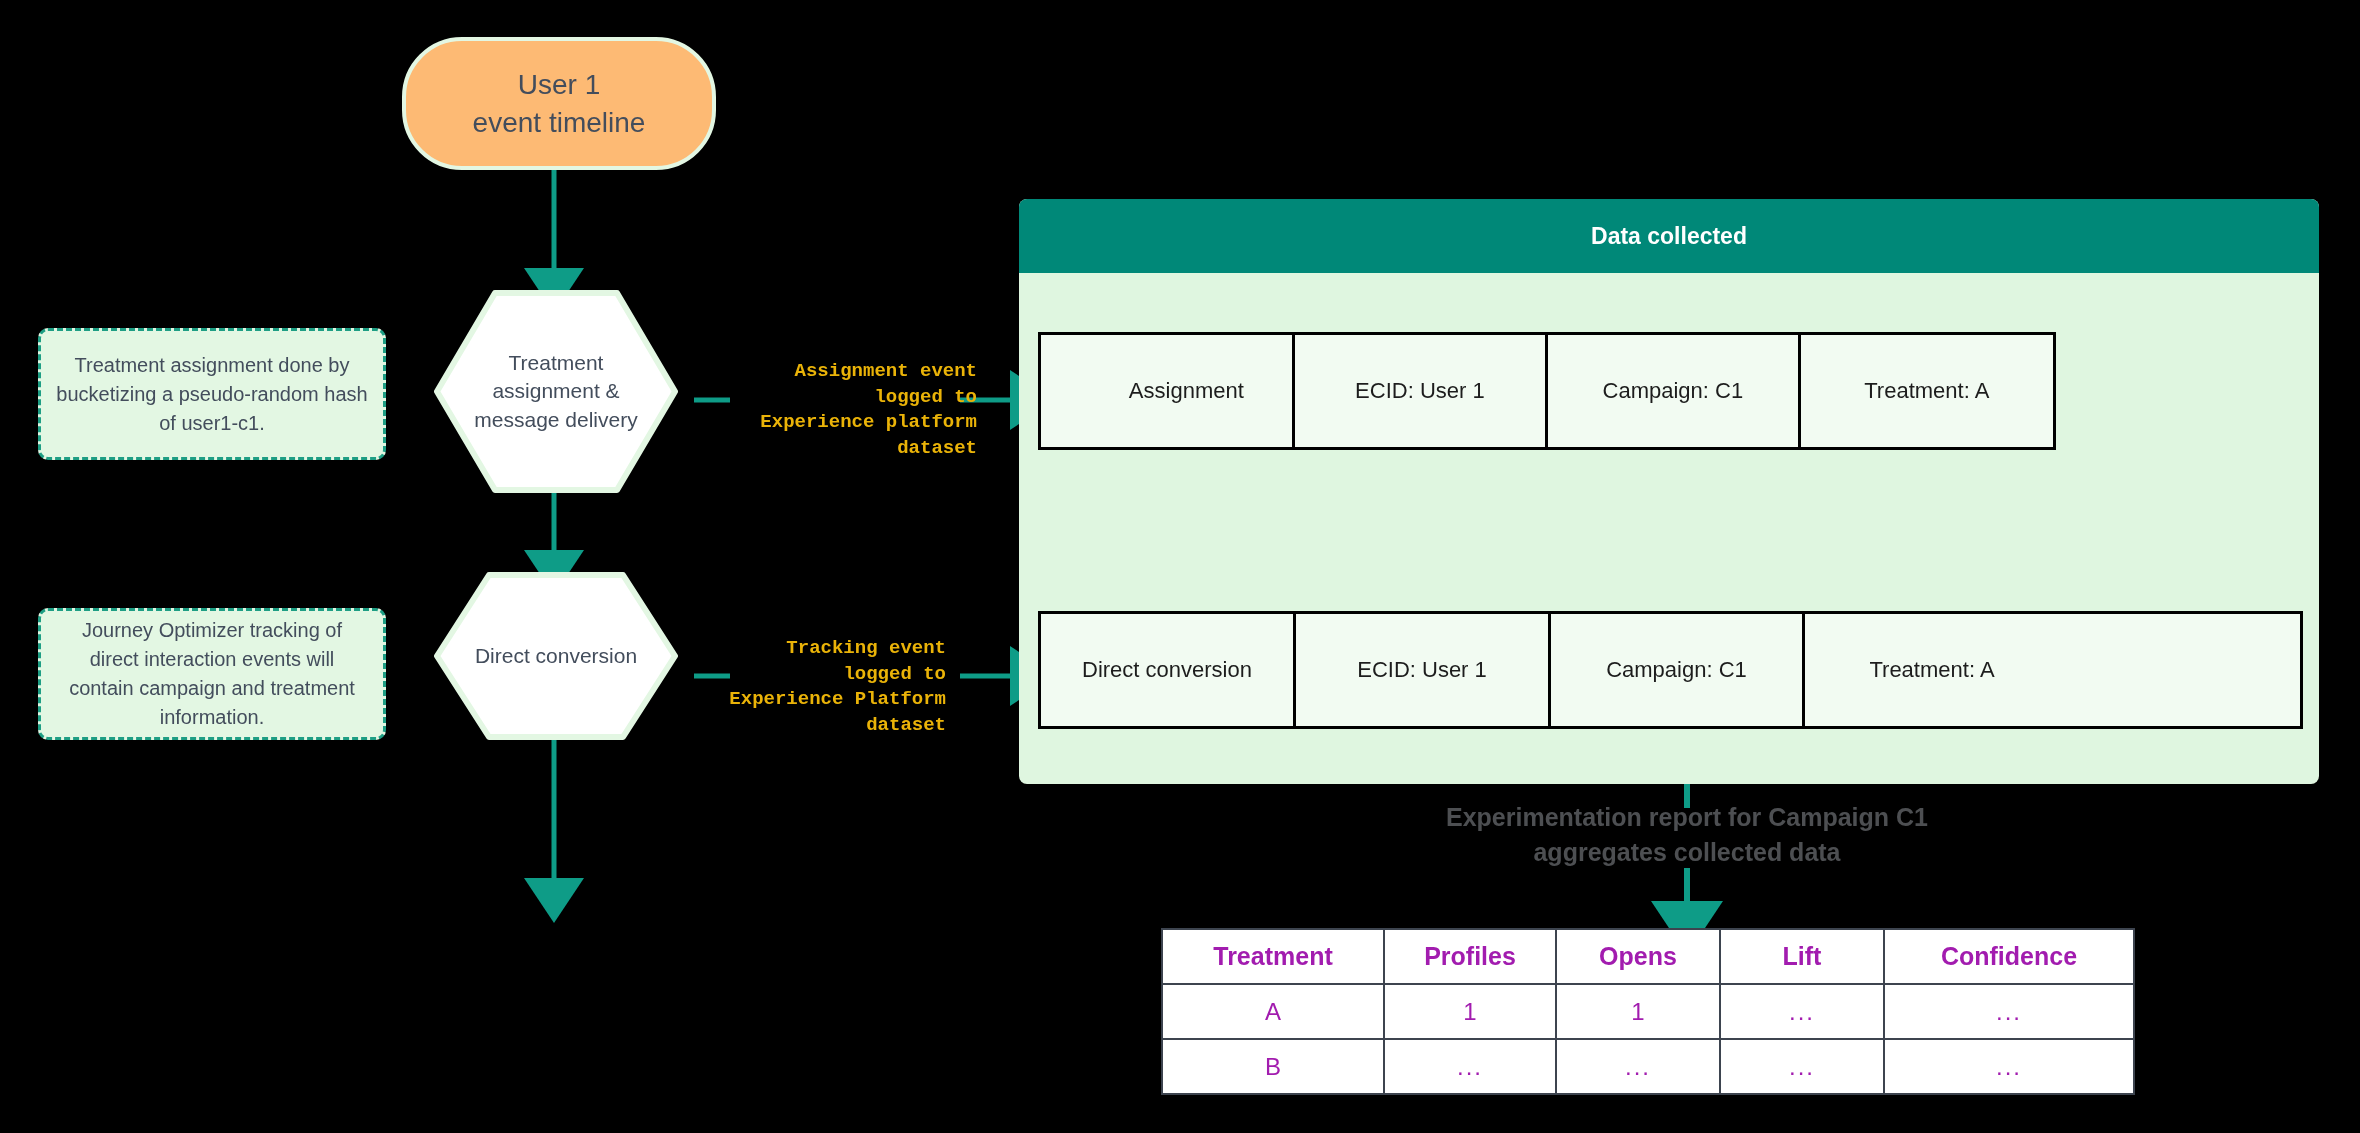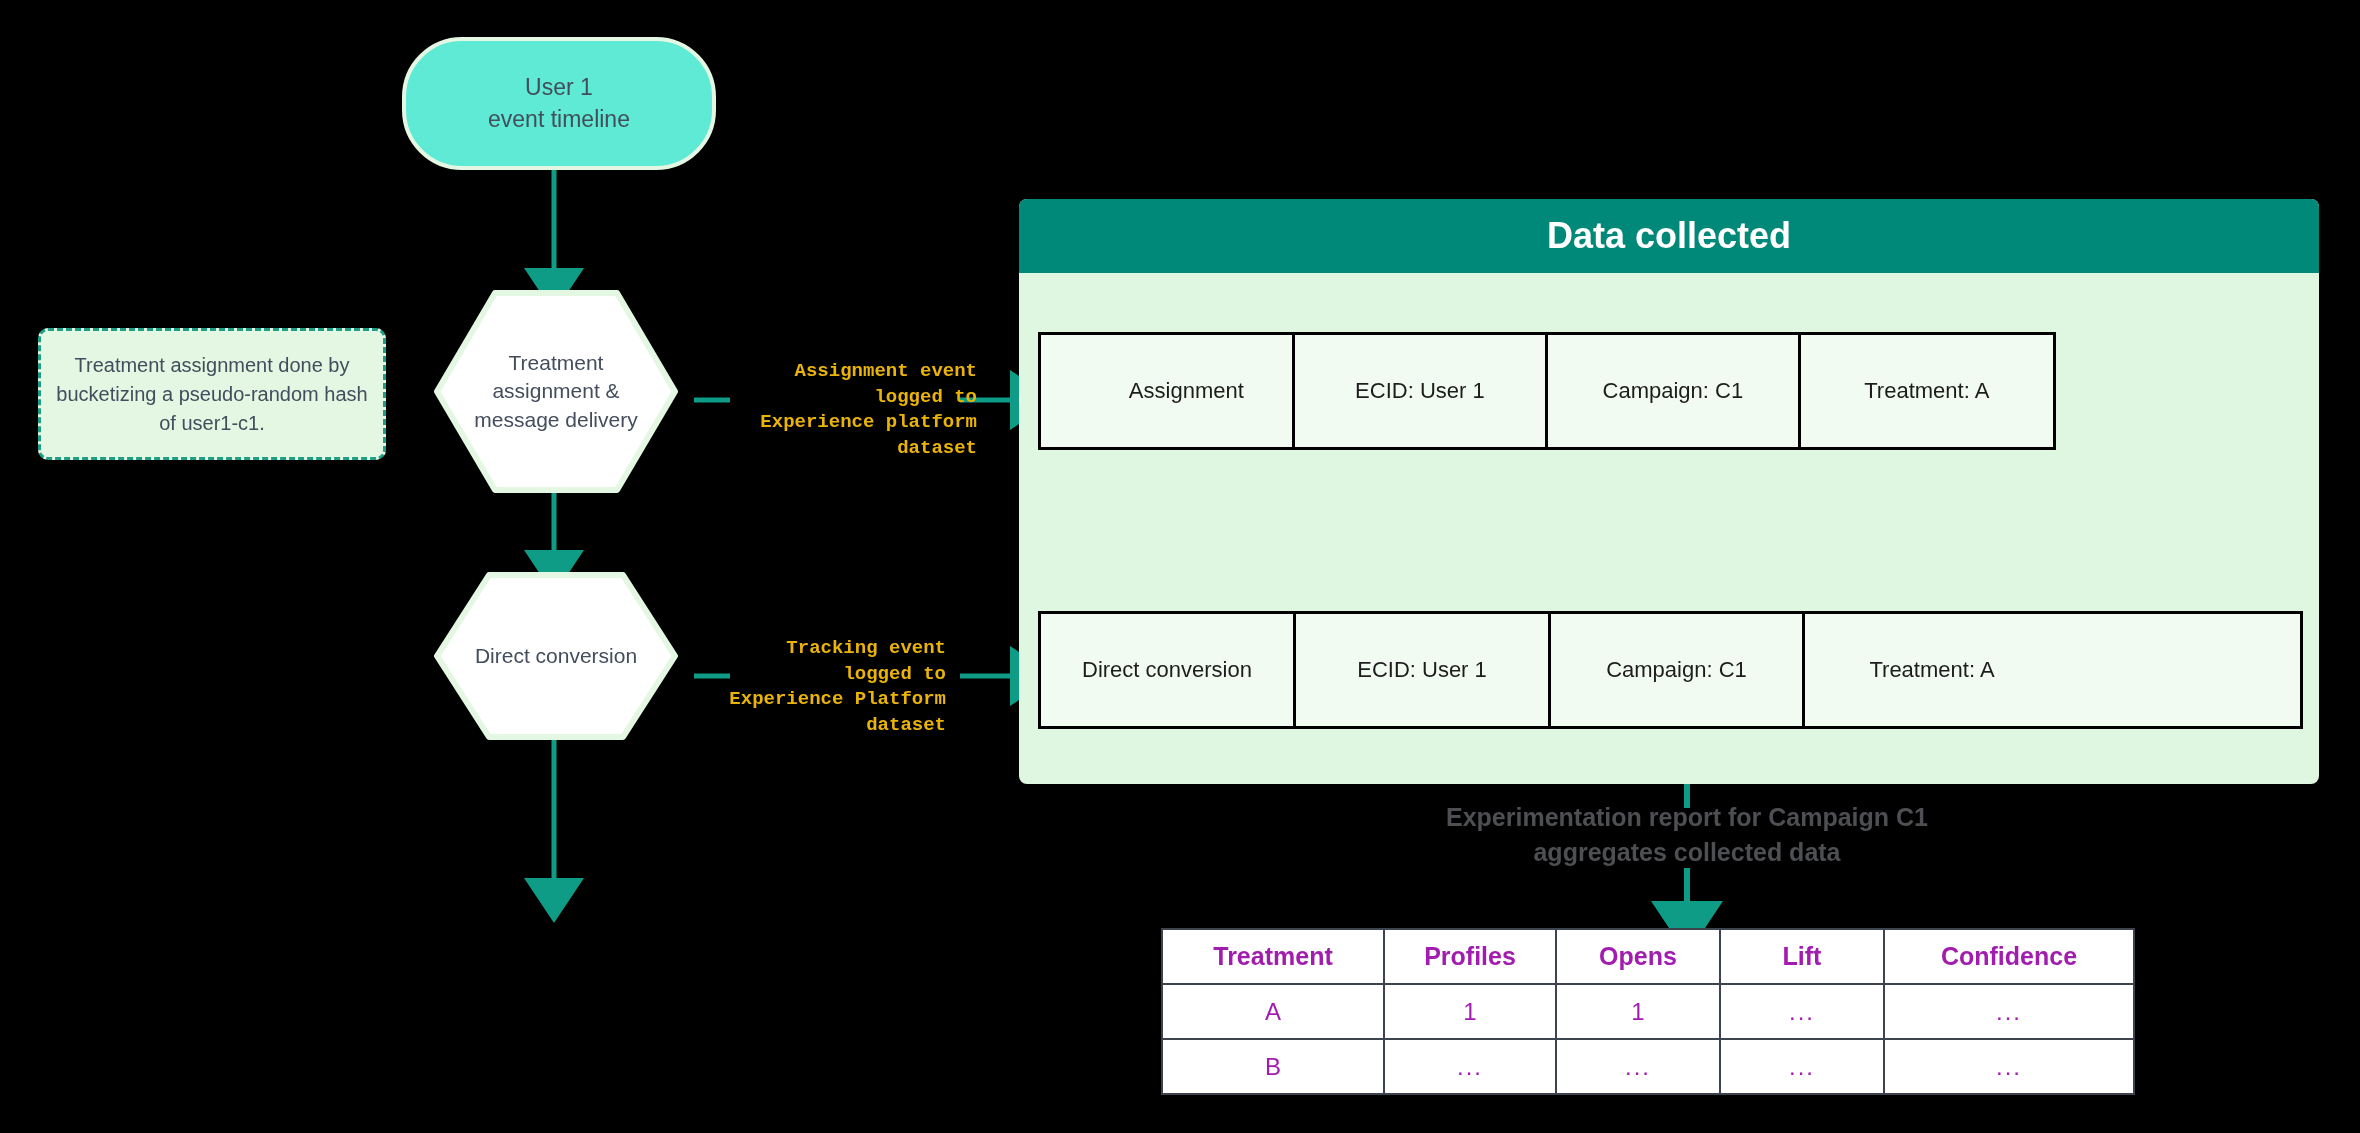--- a/index.html
+++ b/index.html
@@ -7,27 +7,27 @@
     width:2360px;height:1133px;position:relative;overflow:hidden;
     font-family:"Liberation Sans", sans-serif;
     color:#3b4351;
   }
   .stage{position:absolute;left:0;top:0;width:2360px;height:1133px;}
   svg.lines{position:absolute;left:0;top:0;width:2360px;height:1133px;pointer-events:none;}
 
   
   .terminal{
     position:absolute;
-    background:#5eead4;
+    background:#fdba74;
     border:4px solid #e3f7e3;
     border-radius:60px;
     display:flex;align-items:center;justify-content:center;
     text-align:center;
     line-height:1.35;
-    font-size:23px;
+    font-size:28px;
     color:#434d5c;
     white-space:pre-line;
   }
 
   
   .hexwrap{position:absolute;}
   .hexwrap .hexsvg{position:absolute;left:0;top:0;}
   .hexwrap .hextext{
     position:absolute;left:0;top:0;width:100%;height:100%;
     display:flex;align-items:center;justify-content:center;
@@ -76,21 +76,21 @@
     border-radius:8px;
     overflow:hidden;
     background:#dff6e0;
     box-sizing:border-box;
   }
   .panel-header{
     height:74px;
     background:#008878;
     color:#ffffff;
     display:flex;align-items:center;justify-content:center;
-    font-size:36px;font-weight:bold;
+    font-size:23px;font-weight:bold;
   }
   .panel-body{position:relative;height:calc(100% - 74px);}
 
   .rowstrip{
     position:absolute;
     display:flex;
     border:3px solid #000000;
     box-sizing:border-box;
     background:#f2fbf2;
   }
@@ -166,20 +166,21 @@
 
   <div class="hexwrap" style="left:434px;top:572px;width:244px;height:168px;">
     <svg class="hexsvg" width="244" height="168" viewBox="0 0 244 168">
       <polygon points="55,3 189,3 241,84 189,165 55,165 3,84" fill="#ffffff" stroke="#e3f7e3" stroke-width="6" stroke-linejoin="round"></polygon>
     </svg>
     <div class="hextext">Direct conversion</div>
   </div>
 
   <div class="note" style="left:38px;top:328px;width:348px;height:132px;">Treatment assignment done by bucketizing a pseudo-random hash of user1-c1.</div>
 
+  <div class="note" style="left:38px;top:608px;width:348px;height:132px;">Journey Optimizer tracking of direct interaction events will contain campaign and treatment information.</div>
 
   <div class="edgelabel" style="left:712px;top:359px;width:265px;">Assignment event
 logged to
 Experience platform dataset</div>
 
   <div class="edgelabel" style="left:681px;top:636px;width:265px;">Tracking event
 logged to
 Experience Platform dataset</div>
 
   <div class="reportlabel" style="left:1287px;top:800px;width:800px;">Experimentation report for Campaign C1

